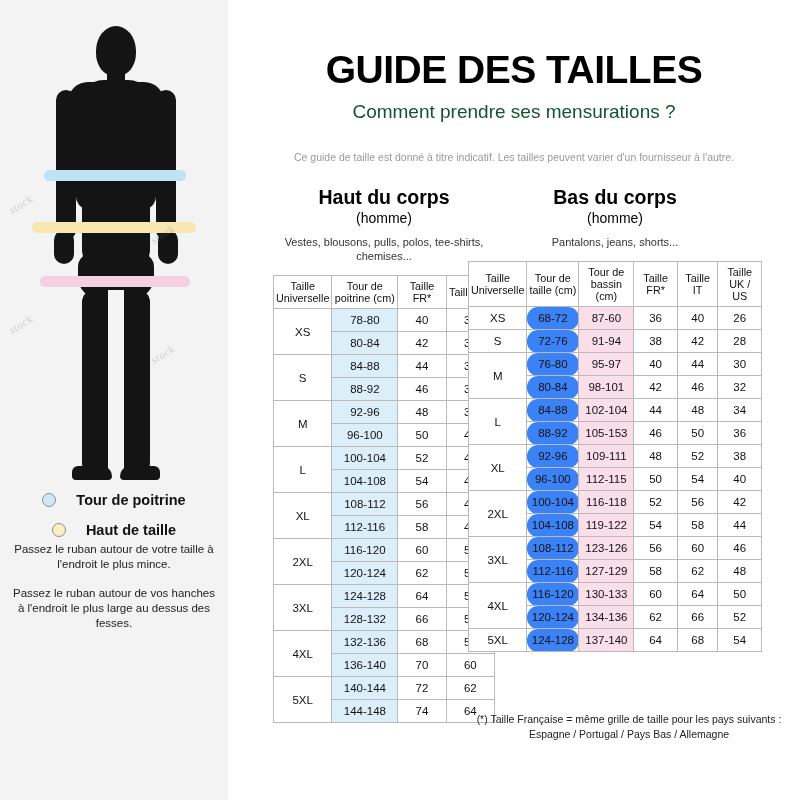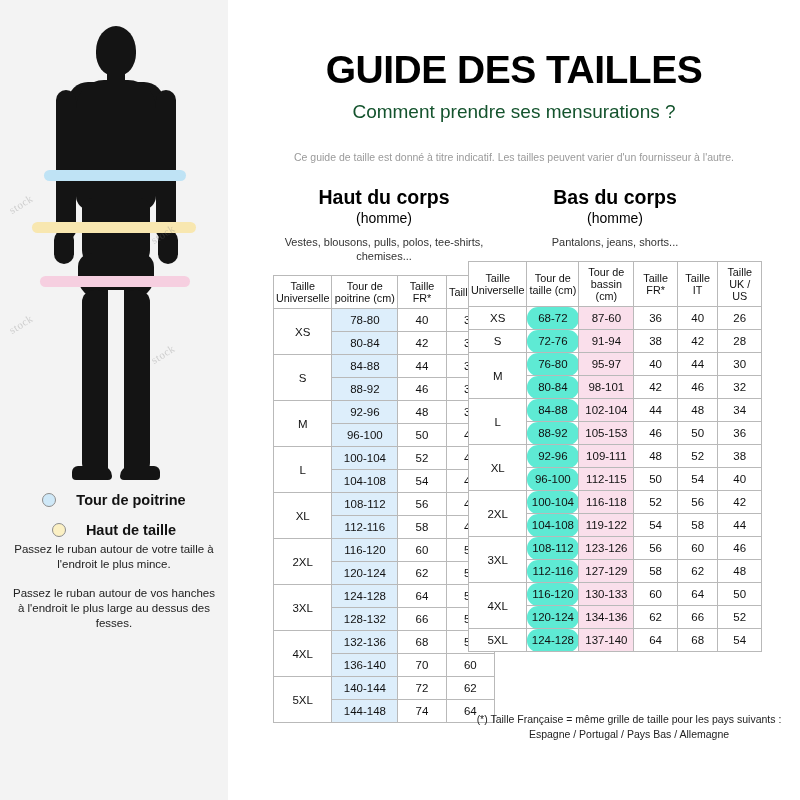--- a/index.html
+++ b/index.html
@@ -175,21 +175,21 @@
     height: 22px;
   }
   table.sizes th {
     font-size: 10.8px;
     line-height: 12px;
     font-weight: normal;
     padding: 4px 2px;
     height: auto;
   }
   .c-blue { background: #ddeefb; }
-  .c-yellow { background: #5eead4; border-radius: 11px; }
+  .c-yellow { background: #3b82f6; border-radius: 11px; }
   .c-pink { background: #fadfeb; }
   .c-white { background: #ffffff; }
 
   #footnote {
     position: absolute;
     left: 468px;
     top: 712px;
     width: 322px;
     text-align: center;
     font-size: 10.5px;

